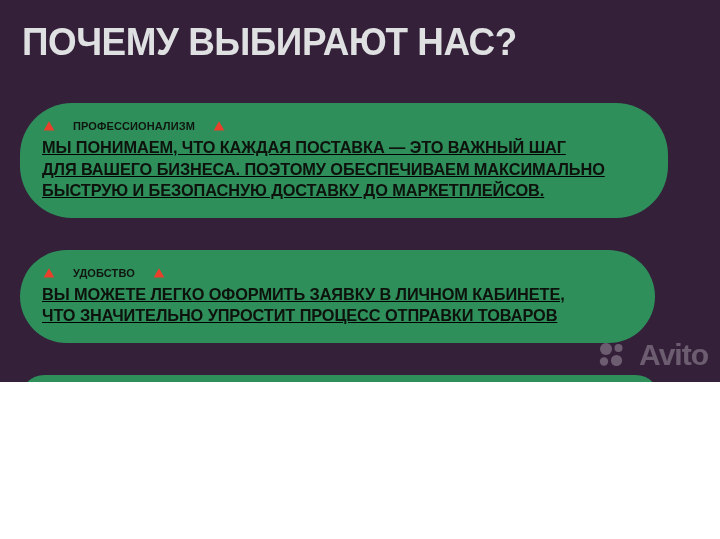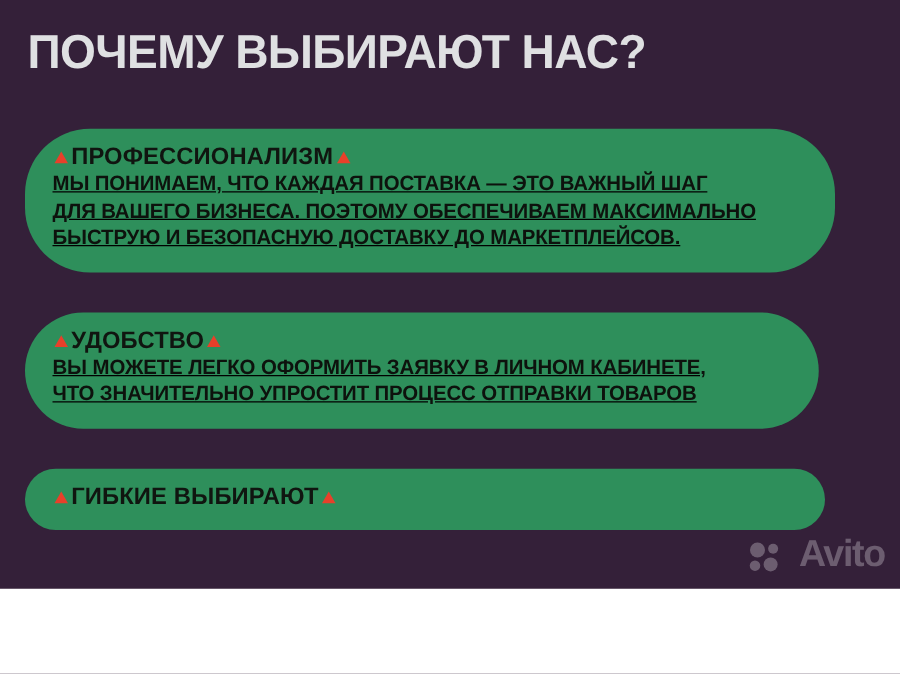--- a/index.html
+++ b/index.html
@@ -8,21 +8,21 @@
   }
   body {
     width: 720px;
     height: 539px;
     overflow: hidden;
     font-family: "Liberation Sans", sans-serif;
   }
   .poster {
     position: relative;
     width: 720px;
-    height: 471px;
+    height: 382px;
     background: #342039;
     box-sizing: border-box;
     overflow: hidden;
   }
   .poster-title {
     position: absolute;
     left: 22px;
     top: 20px;
     font-size: 38px;
     line-height: 44px;
@@ -44,29 +44,29 @@
     background: #2e8f5b;
     border-radius: 52px;
     box-sizing: border-box;
     padding: 13px 26px 16px 22px;
     margin-bottom: 32px;
   }
   .card-1 { width: 648px; }
   .card-2 { width: 635px; }
   .card-3 { width: 640px; }
   .card-heading {
-    font-size: 19px;
+    font-size: 11px;
     line-height: 20px;
     font-weight: bold;
     color: #101510;
     letter-spacing: 0.1px;
     white-space: nowrap;
     display: flex;
     align-items: center;
-    gap: 1px;
+    gap: 17px;
   }
   .tri-icon {
     display: inline-block;
     width: 14px;
     height: 14px;
     position: relative;
     flex: 0 0 auto;
   }
   .tri-icon svg { display: block; }
   .card-body {
@@ -81,21 +81,21 @@
     letter-spacing: -0.1px;
     white-space: nowrap;
     transform: scaleX(0.99);
     transform-origin: left center;
   }
   .watermark {
     position: absolute;
     right: 12px;
     bottom: 12px;
     display: flex;
-    align-items: flex-end;
+    align-items: center;
     gap: 15px;
     opacity: 0.30;
   }
   .wm-dots { display: block; }
   .wm-text {
     font-size: 30px;
     font-weight: bold;
     color: #efe9ef;
     letter-spacing: -1px;
     line-height: 30px;

